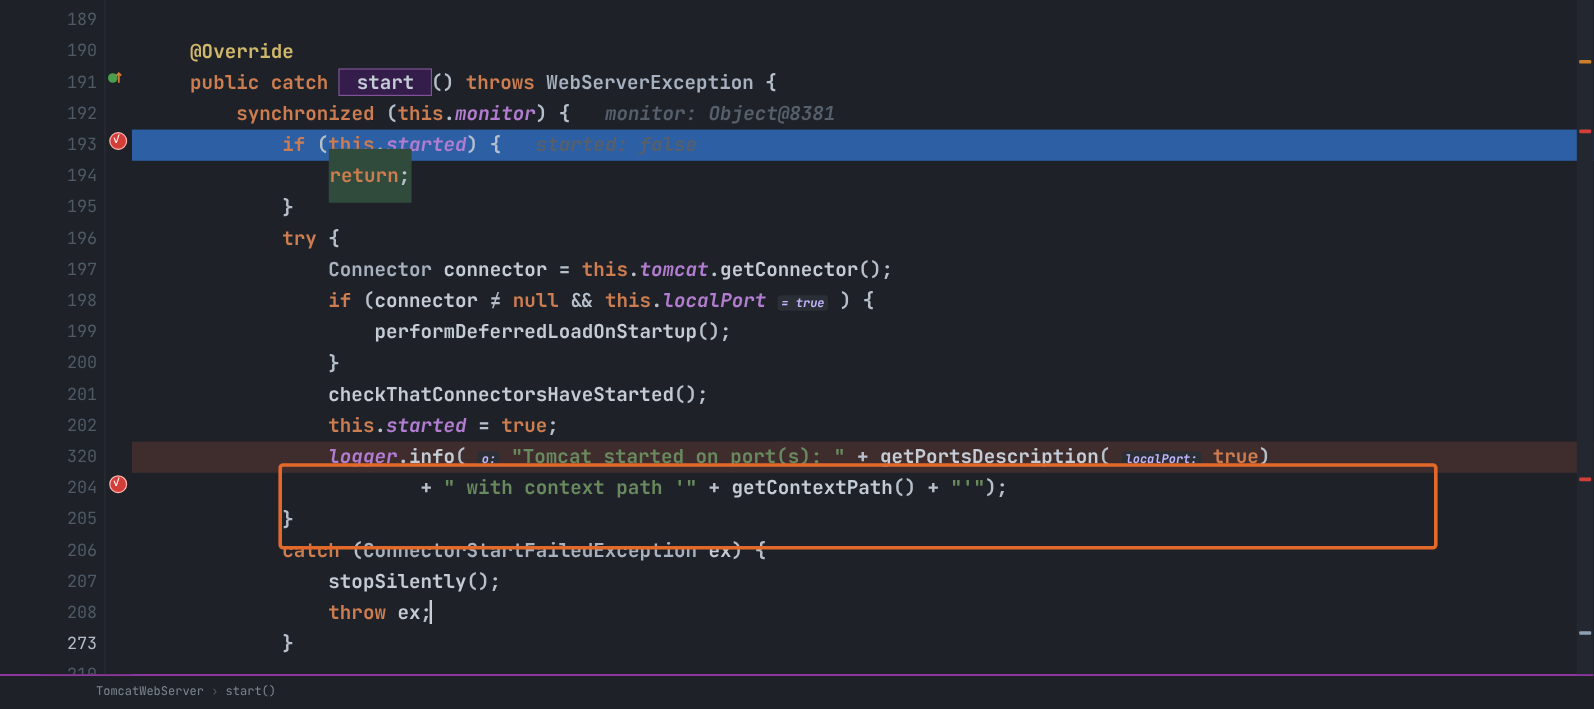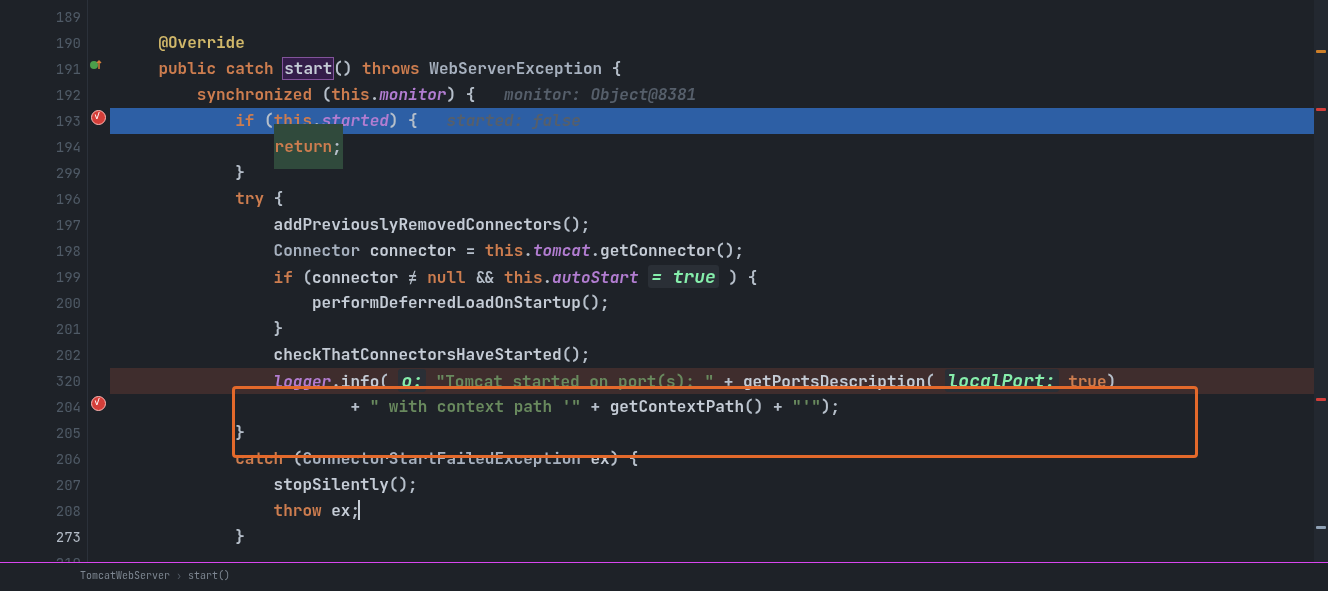--- a/index.html
+++ b/index.html
@@ -65,27 +65,27 @@
   }
   .line.hl-blue{background:var(--highlight-line);}
   .line.hl-red{background:var(--highlight-line2);}
   .kw{color:var(--kw);}
   .ann{color:var(--ann);}
   .typename{color:#a7b1bf;}
   .id{color:#c5ccd6;}
   .field{color:var(--field);font-style:italic;}
   .str{color:var(--str);}
   .hint{color:var(--comment);font-style:italic;}
-  .hint-pill{font-style:italic;color:#86efac;font-size:18px;background:#2a2f36;border-radius:3px;padding:0 3px;}
+  .hint-pill{font-style:italic;color:#c4b5fd;font-size:10px;background:#2a2f36;border-radius:3px;padding:0 3px;}
   .punc{color:#b6bfca;}
   .op{color:#b6bfca;}
   .boxed-word{
     background:var(--boxword-bg);
     outline:1px solid var(--boxword-border);
-    padding:0 1px;
+    padding:0 14px;
   }
   .sel-word{
     background:#304a3c;
     padding:12px 1px;
   }
   .orange-box{
     position:absolute;
     border:3px solid var(--box);
     border-radius:4px;
     pointer-events:none;
@@ -113,21 +113,21 @@
 
 <div class="editor">
 
   <div class="gutter" id="gutter">
       <div class="ln">189</div>
       <div class="ln">190</div>
       <div class="ln">191</div>
       <div class="ln">192</div>
       <div class="ln">193</div>
       <div class="ln">194</div>
-      <div class="ln">299</div>
+      <div class="ln">195</div>
       <div class="ln">196</div>
       <div class="ln">197</div>
       <div class="ln">198</div>
       <div class="ln">199</div>
       <div class="ln">200</div>
       <div class="ln">201</div>
       <div class="ln">202</div>
       <div class="ln">320</div>
       <div class="ln">204</div>
       <div class="ln">205</div>
@@ -176,26 +176,26 @@
 
   <div class="code" id="code">
     <div class="line"> </div>
     <div class="line">    <span class="ann">@Override</span></div>
     <div class="line">    <span class="kw">public</span> <span class="kw">catch</span> <span class="boxed-word">start</span><span class="punc">()</span> <span class="kw">throws</span> <span class="typename">WebServerException</span> <span class="punc">{</span></div>
     <div class="line">        <span class="kw">synchronized</span> <span class="punc">(</span><span class="kw">this</span><span class="punc">.</span><span class="field">monitor</span><span class="punc">) {</span>   <span class="hint">monitor: Object@8381</span></div>
     <div class="line hl-blue">            <span class="kw">if</span> <span class="punc">(</span><span class="kw">this</span><span class="punc">.</span><span class="field">started</span><span class="punc">) {</span>   <span class="hint">started: false</span></div>
     <div class="line">                <span class="sel-word"><span class="kw">return</span><span class="punc">;</span></span></div>
     <div class="line">            <span class="punc">}</span></div>
     <div class="line">            <span class="kw">try</span> <span class="punc">{</span></div>
-    <div class="line">                <span class="id">addPreviouslyRemovedConnectors</span><span class="punc">();</span></div>
     <div class="line">                <span class="typename">Connector</span> <span class="id">connector</span> <span class="op">=</span> <span class="kw">this</span><span class="punc">.</span><span class="field">tomcat</span><span class="punc">.</span><span class="id">getConnector</span><span class="punc">();</span></div>
-    <div class="line">                <span class="kw">if</span> <span class="punc">(</span><span class="id">connector</span> <span class="op">≠</span> <span class="kw">null</span> <span class="op">&amp;&amp;</span> <span class="kw">this</span><span class="punc">.</span><span class="field">autoStart</span> <span class="hint-pill">= true</span> <span class="punc">) {</span></div>
+    <div class="line">                <span class="kw">if</span> <span class="punc">(</span><span class="id">connector</span> <span class="op">≠</span> <span class="kw">null</span> <span class="op">&amp;&amp;</span> <span class="kw">this</span><span class="punc">.</span><span class="field">localPort</span> <span class="hint-pill">= true</span> <span class="punc">) {</span></div>
     <div class="line">                    <span class="id">performDeferredLoadOnStartup</span><span class="punc">();</span></div>
     <div class="line">                <span class="punc">}</span></div>
     <div class="line">                <span class="id">checkThatConnectorsHaveStarted</span><span class="punc">();</span></div>
+    <div class="line">                <span class="kw">this</span><span class="punc">.</span><span class="field">started</span> <span class="op">=</span> <span class="kw">true</span><span class="punc">;</span></div>
     <div class="line hl-red">                <span class="field" style="font-style:italic">logger</span><span class="punc">.</span><span class="id">info</span><span class="punc">(</span> <span class="hint-pill">o:</span> <span class="str">"Tomcat started on port(s): "</span> <span class="op">+</span> <span class="id">getPortsDescription</span><span class="punc">(</span> <span class="hint-pill">localPort:</span> <span class="kw">true</span><span class="punc">)</span></div>
     <div class="line">                        <span class="op">+</span> <span class="str">" with context path '"</span> <span class="op">+</span> <span class="id">getContextPath</span><span class="punc">()</span> <span class="op">+</span> <span class="str">"'"</span><span class="punc">);</span></div>
     <div class="line">            <span class="punc">}</span></div>
     <div class="line">            <span class="kw">catch</span> <span class="punc">(</span><span class="typename">ConnectorStartFailedException</span> <span class="id">ex</span><span class="punc">) {</span></div>
     <div class="line">                <span class="id">stopSilently</span><span class="punc">();</span></div>
     <div class="line">                <span class="kw">throw</span> <span class="id">ex</span><span class="punc">;</span><span class="caret"></span></div>
     <div class="line">            <span class="punc">}</span></div>
 
     <div class="orange-box" id="orangebox" style="top: 386px; left: 122px; width: 960px; height: 66px;"></div>
   </div>

